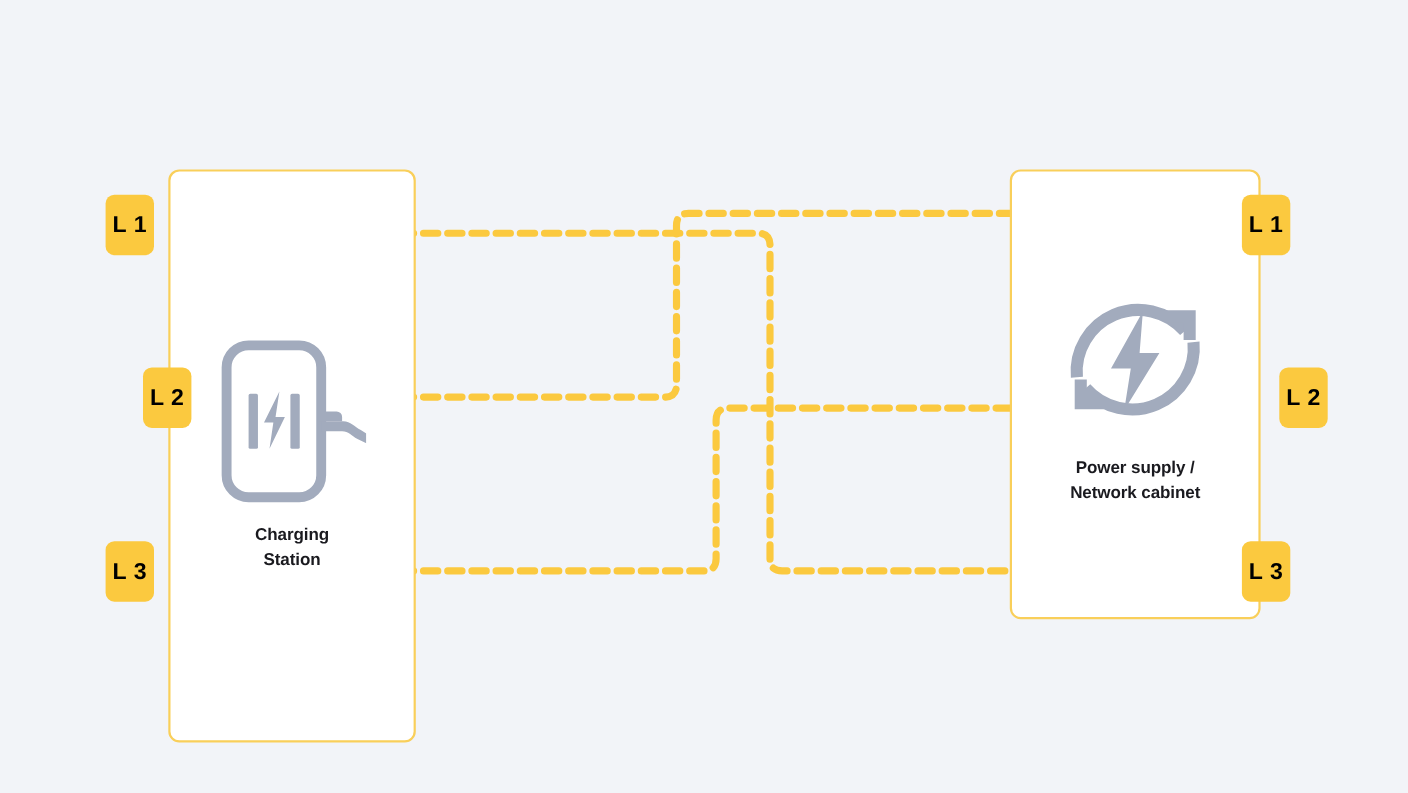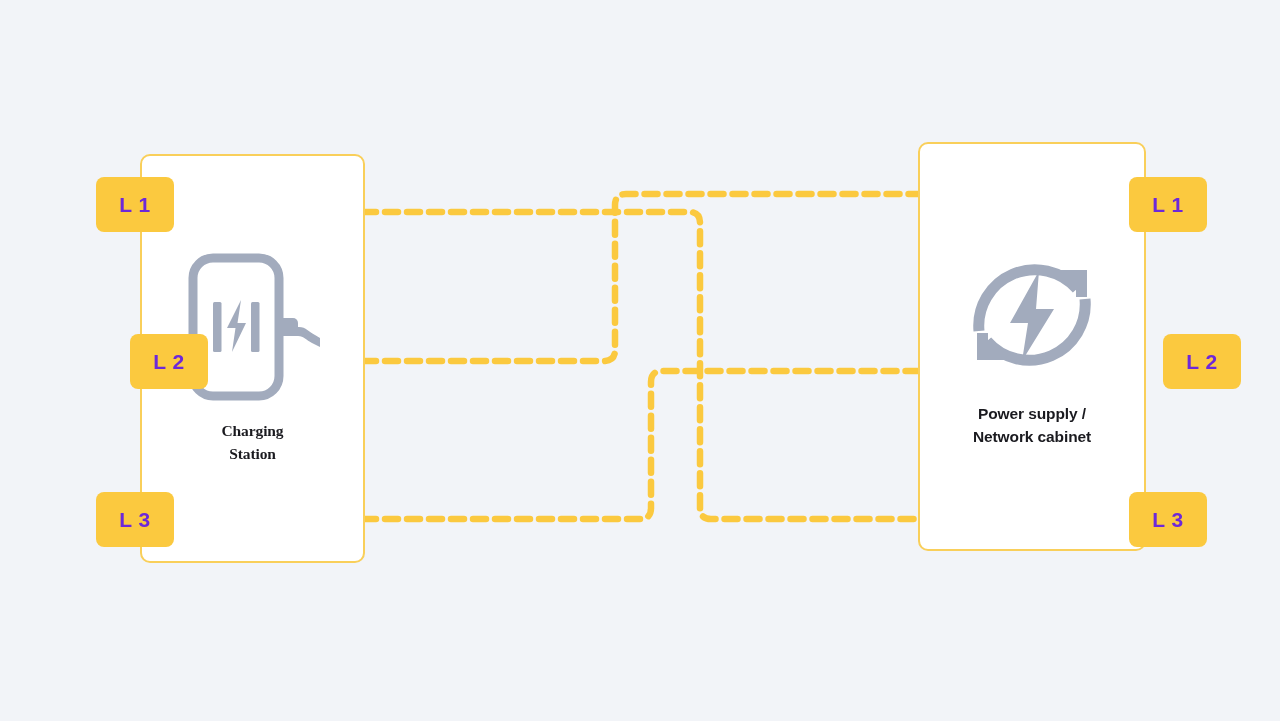--- a/index.html
+++ b/index.html
@@ -25,29 +25,28 @@
 
   
   .panel {
     position: absolute;
     background: #ffffff;
     border: 2px solid #f9cf5a;
     border-radius: 10px;
     box-sizing: border-box;
   }
   #panel-charging {
-    left: 140px;
+    left: 153px;
     top: 154px;
     width: 225px;
-    height: 409px;
-    font-family: Liberation Serif, serif;
+    height: 521px;
   }
   #panel-supply {
     left: 918px;
-    top: 142px;
+    top: 154px;
     width: 228px;
     height: 409px;
   }
   .panel-inner {
     position: absolute;
     left: 0;
     right: 0;
     top: 0;
     bottom: 0;
     display: flex;
@@ -65,30 +64,30 @@
     color: #1a1a1f;
     text-align: center;
     line-height: 1.48;
     letter-spacing: -0.1px;
     white-space: pre-line;
   }
 
   
   .badge {
     position: absolute;
-    width: 78px;
+    width: 44px;
     height: 55px;
     background: #fbc93f;
     border-radius: 8px;
     display: flex;
     align-items: center;
     justify-content: center;
     font-size: 21px;
     font-weight: bold;
-    color: #6d28d9;
+    color: #000000;
     letter-spacing: 0.5px;
     box-sizing: border-box;
   }
   .badge-left  { left: 96px; }
   .badge-right { left: 1129px; }
   .row-1 { top: 177px; }
   .row-2 { top: 334px; margin-left: 34px; }
   .row-3 { top: 492px; }
 
   

